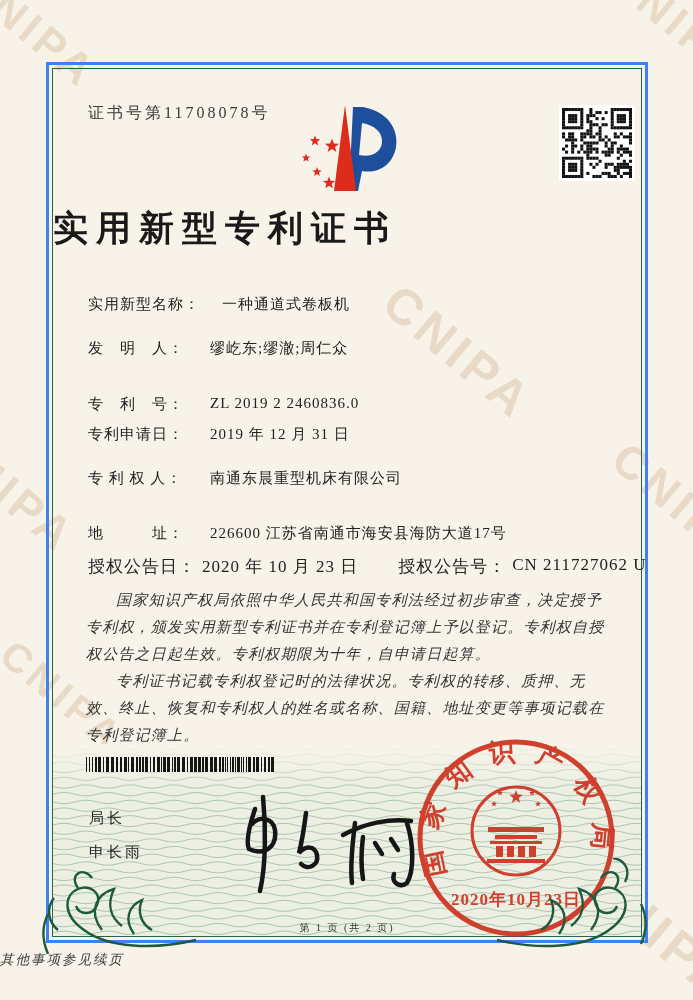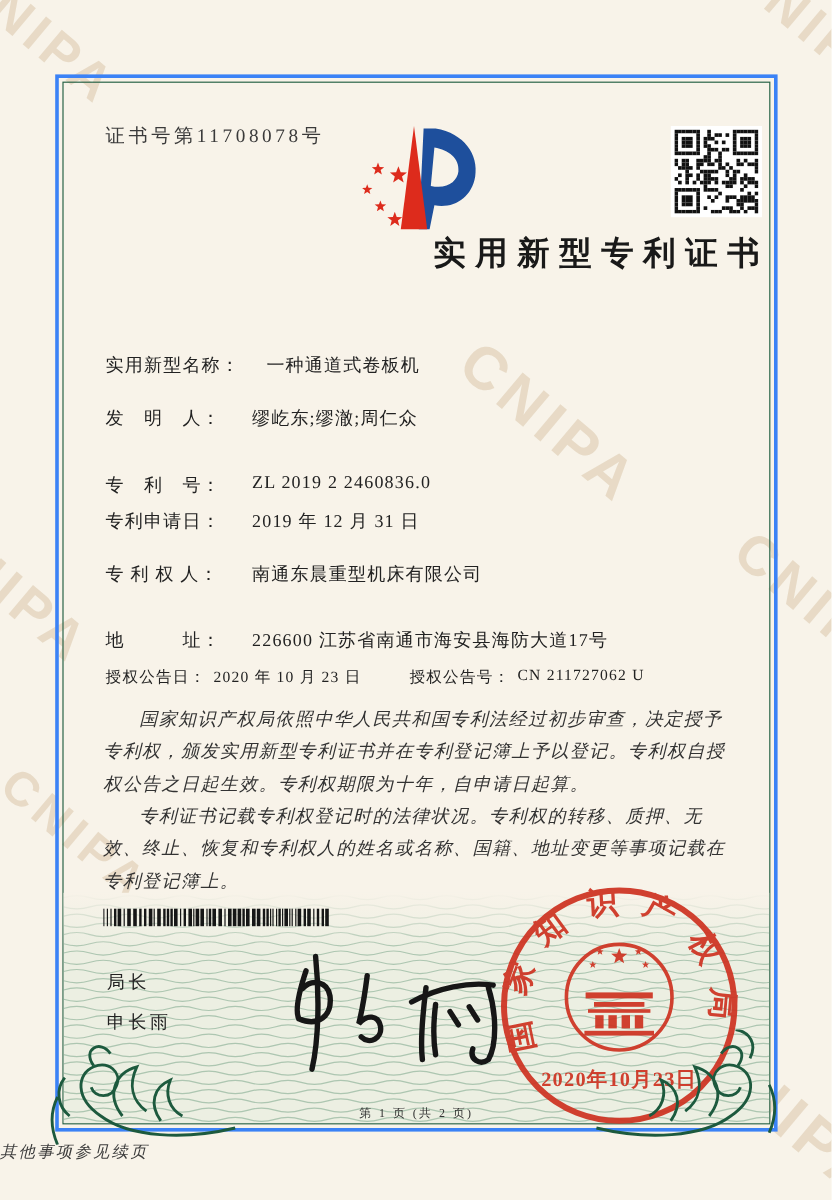--- a/index.html
+++ b/index.html
@@ -8,26 +8,26 @@
   .wm{position:absolute;transform:translate(-50%,-50%) rotate(40deg);
       font-family:"Liberation Sans","DejaVu Sans",sans-serif;font-weight:bold;
       color:rgba(205,180,142,0.38);letter-spacing:5px;z-index:0;white-space:nowrap;}
   .frame{position:absolute;left:46px;top:62px;width:596px;height:875px;
          border:3px solid #3b82f6;z-index:1;}
   .frame-line{position:absolute;inset:3px;border:1px solid #2a6448;}
   .inner{position:absolute;inset:4px;z-index:2;}
   .cert-no{position:absolute;left:35px;top:34px;font-size:16px;letter-spacing:3px;color:#3a3a3a;}
   .logo{position:absolute;left:230px;top:32px;}
   .qr{position:absolute;left:506px;top:36px;background:#ffffff;padding:3px;}
-  .title{position:absolute;left:0;top:124px;width:100%;text-align:right;
-         font-size:27px;font-weight:bold;letter-spacing:8px;color:#191919;}
+  .title{position:absolute;left:0;top:136px;width:100%;text-align:left;
+         font-size:35px;font-weight:bold;letter-spacing:8px;color:#191919;}
   .row{position:absolute;left:35px;display:flex;font-size:15px;color:#222;white-space:nowrap;}
   .row .lbl{width:122px;letter-spacing:1px;}
   .row .val{letter-spacing:1px;}
-  .grantrow{position:absolute;left:35px;display:flex;font-size:13px;color:#222;white-space:nowrap;}
+  .grantrow{position:absolute;left:35px;display:flex;font-size:17px;color:#222;white-space:nowrap;}
   .grantrow .lbl{letter-spacing:1px;}
   .grantrow .val{letter-spacing:1px;margin-left:6px;}
   .grant-right{margin-left:40px;display:flex;}
   .body-text{position:absolute;left:33px;top:518px;width:524px;font-size:15px;line-height:27px;
              letter-spacing:1.2px;color:#333;font-style:italic;}
   .body-text p{margin:0;text-indent:2em;}
   .barcode{position:absolute;left:33px;top:688px;}
   .sig-title{position:absolute;left:36px;top:740px;font-size:15px;letter-spacing:3px;color:#222;
              font-family:"Liberation Sans","DejaVu Sans",sans-serif;}
   .sig-name{position:absolute;left:36px;top:774px;font-size:15px;letter-spacing:3px;color:#222;

